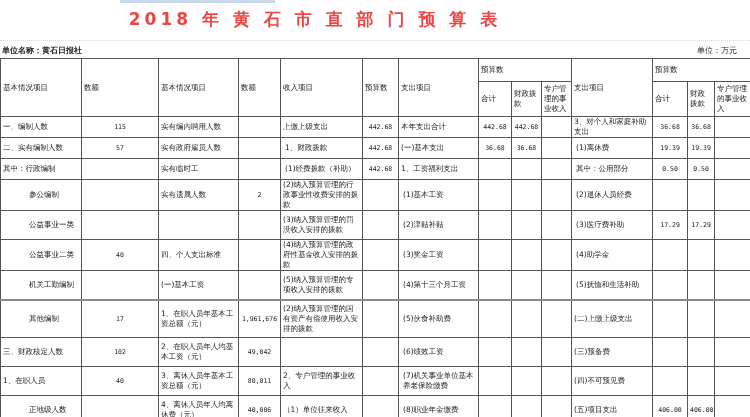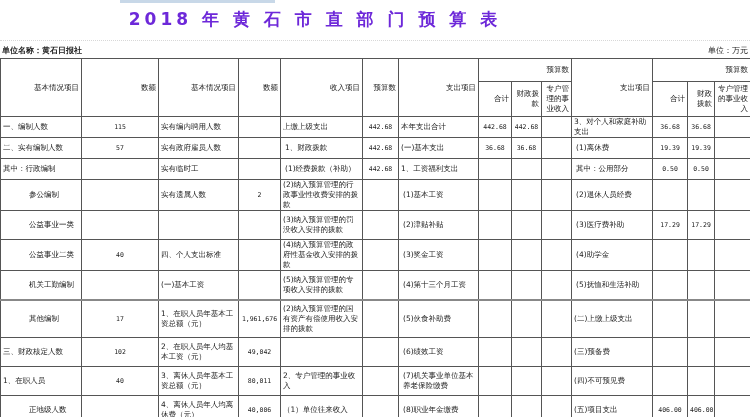--- a/index.html
+++ b/index.html
@@ -1,27 +1,27 @@
 <!DOCTYPE html>
 <html><head>
 <meta charset="utf-8">
 <style>
   html, body { margin: 0; padding: 0; background: #ffffff; }
   body { width: 750px; height: 417px; overflow: hidden; position: relative;
          font-family: "DejaVu Sans", sans-serif; color: #222; }
   .topbar { position: absolute; left: 120px; top: 0; width: 155px; height: 3px; background: #c8d8e8; }
   .title { position: absolute; left: 0; top: 8px; width: 630px; text-align: center;
-           font-size: 17px; font-weight: bold; letter-spacing: 4px; color: #6d28d9; }
+           font-size: 17px; font-weight: bold; letter-spacing: 4px; color: #ef4444; }
   .unit-left { position: absolute; left: 2px; top: 45px; font-size: 8px; font-weight: bold; }
-  .unit-right { position: absolute; right: 2px; top: 45px; font-size: 8px; }
+  .unit-right { position: absolute; right: 13px; top: 45px; font-size: 8px; }
   .gridline { position: absolute; left: 0; width: 750px; border-top: 1px dotted #d8d8d8; }
   table { position: absolute; left: 0; top: 58px; border-collapse: collapse; table-layout: fixed; width: 750px; }
   td { border: 1px solid #555; font-size: 7.5px; line-height: 10px; padding: 0 2px; overflow: hidden;
        vertical-align: middle; height: 20px; }
-  td.c { text-align: right; }
+  td.c { text-align: left; }
   td.ind { padding-left: 28px; }
   td.ind2 { padding-left: 4px; }
   td.num { font-family: "DejaVu Sans Mono", monospace; font-size: 6.5px; text-align: center; }
   .hdr td { height: 22px; }
   tr.tall td { height: 28px; }
   tr.thick td { border-top: 2px solid #888; }
 </style>
 </head>
 <body>
 

